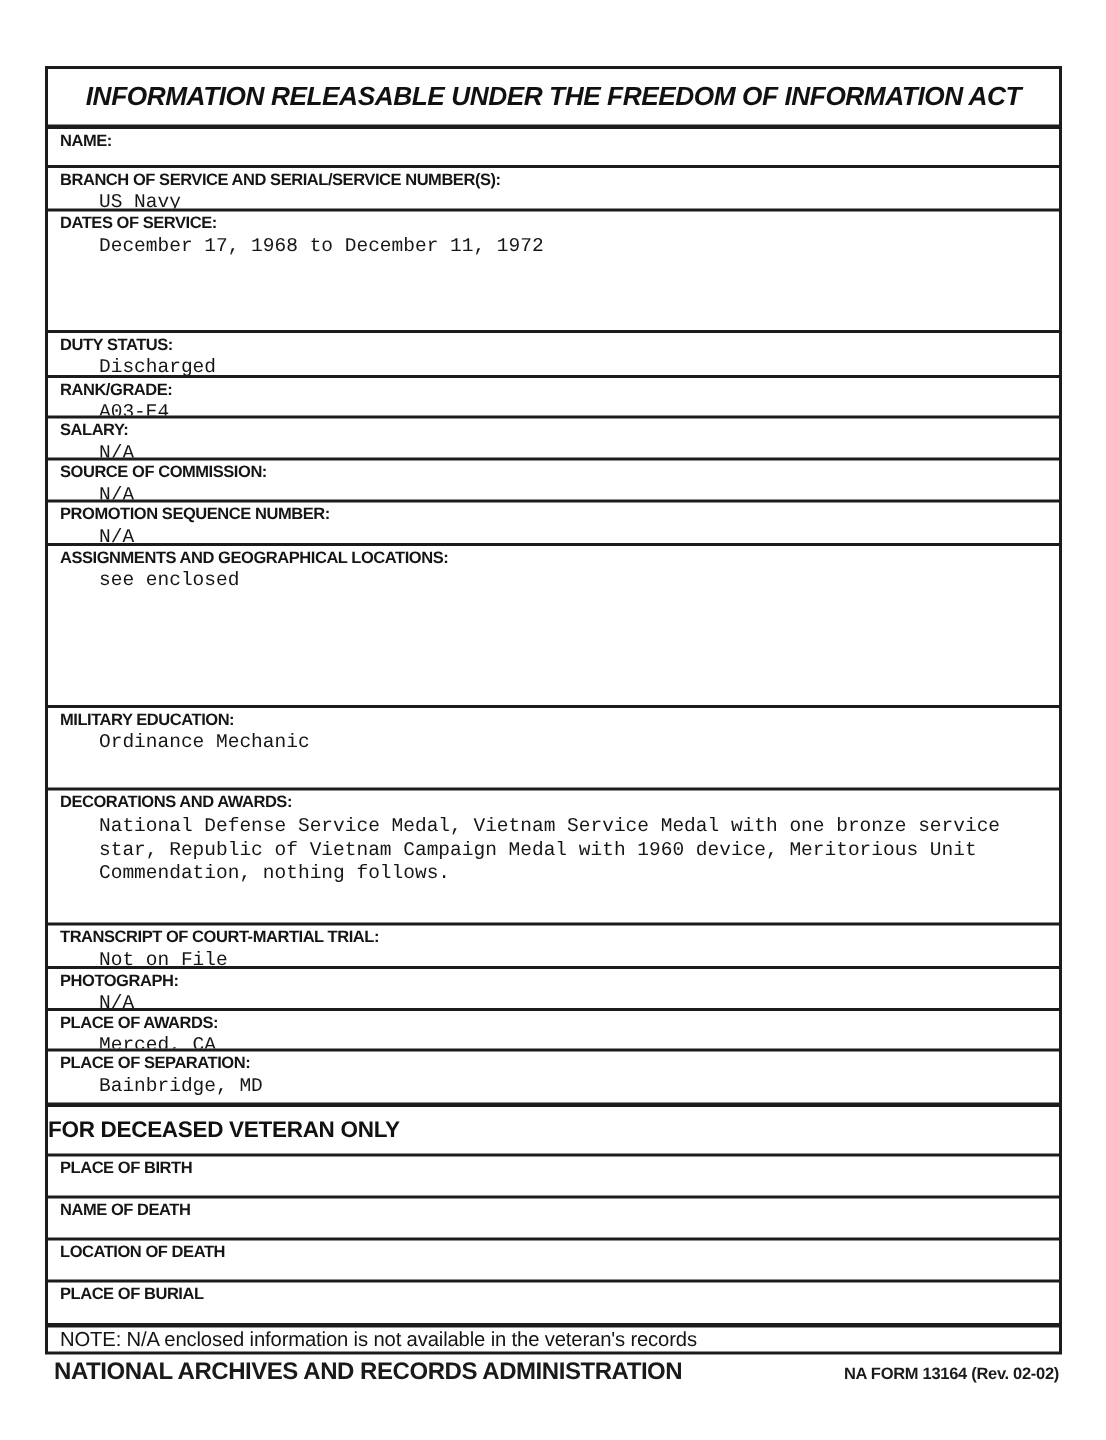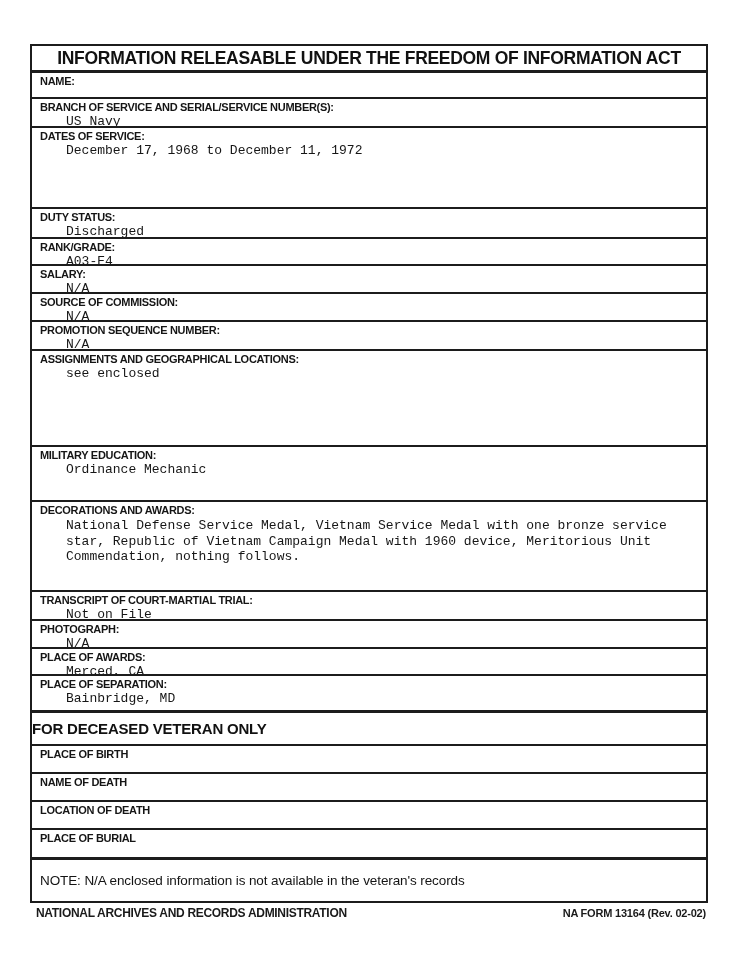--- a/index.html
+++ b/index.html
@@ -13,56 +13,57 @@
     position:absolute;left:30px;top:44px;width:678px;height:859px;
     border:2px solid #1c1c1c;box-sizing:border-box;
     display:flex;flex-direction:column;background:#fff;
   }
   .row{
     box-sizing:border-box;border-top:2px solid #1c1c1c;
     padding:2px 8px 0 8px;overflow:hidden;flex:none;
   }
   .bt3{border-top-width:3px;}
   .title-row{
-    border-top:none;height:24px;display:flex;align-items:center;justify-content:center;
+    border-top:none;height:37px;display:flex;align-items:center;justify-content:center;
     padding:0 4px;
+    font-style:italic;
   }
   .title{
     font-weight:bold;font-size:17.5px;letter-spacing:-0.3px;white-space:nowrap;
     color:#111;
   }
   .lbl{
     font-size:11px;font-weight:bold;line-height:11px;letter-spacing:-0.3px;
     color:#151515;padding-top:1px;
   }
   .val{
     font-family:"Liberation Mono","DejaVu Sans Mono",monospace;
     font-size:13px;line-height:13px;padding-left:26px;margin-top:2px;
     white-space:pre-wrap;color:#161616;
   }
   .val-multi{line-height:15.5px;}
   .h27{height:27px}.h28{height:28px}.h29{height:29px}.h30{height:30px}
-  .h36{height:36px}.h55{height:55px}.h81{height:81px}.h90{height:90px}.h96{height:96px}
+  .h36{height:36px}.h55{height:55px}.h81{height:81px}.h90{height:90px}.h96{height:108px}
   .deceased-header{
     height:34px;display:flex;align-items:center;justify-content:flex-start;padding:0;
   }
   .deceased-header .hdr{
     font-weight:bold;font-size:15px;letter-spacing:-0.2px;color:#111;
   }
   .row-note{
     flex:1;display:flex;align-items:center;padding:0 8px;
   }
   .note-text{
     font-size:13.5px;line-height:16px;letter-spacing:-0.1px;color:#141414;
   }
   .footer{
     position:absolute;left:36px;right:31px;top:906px;
     display:flex;justify-content:space-between;align-items:baseline;
   }
-  .footer-left{font-size:12px;font-weight:bold;letter-spacing:-0.3px;}
+  .footer-left{font-size:16px;font-weight:bold;letter-spacing:-0.3px;}
   .footer-right{font-size:11px;font-weight:bold;letter-spacing:-0.2px;}
 </style>
 </head>
 <body>
 
 <div class="page">
   <div class="frame">
 
     <div class="row title-row">
       <span class="title">INFORMATION RELEASABLE UNDER THE FREEDOM OF INFORMATION ACT</span>

